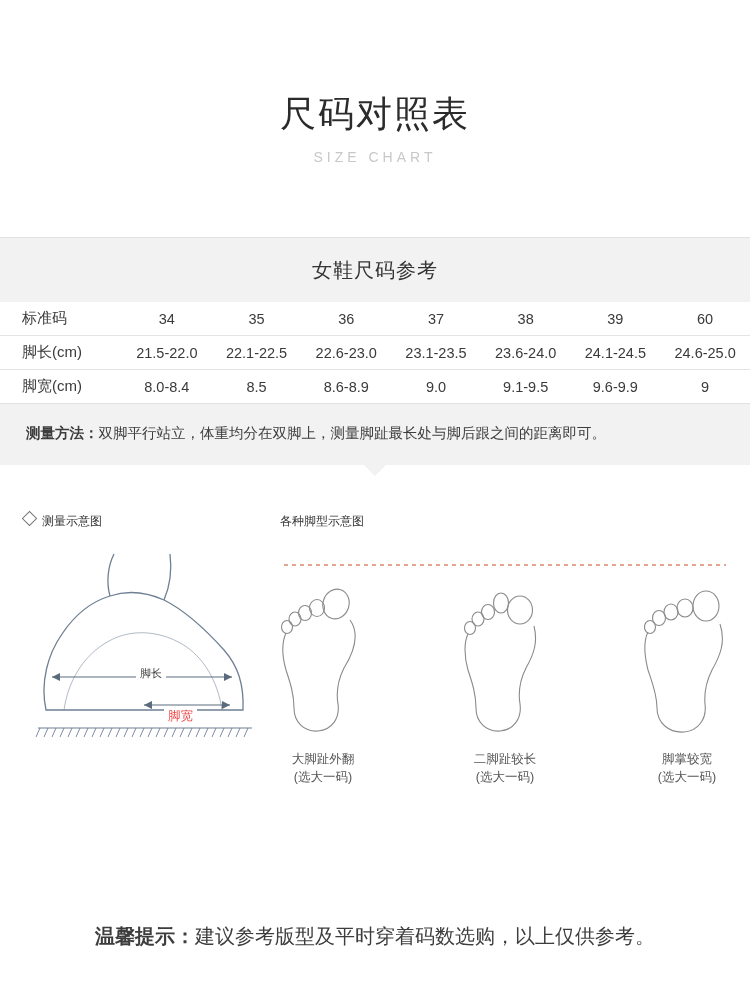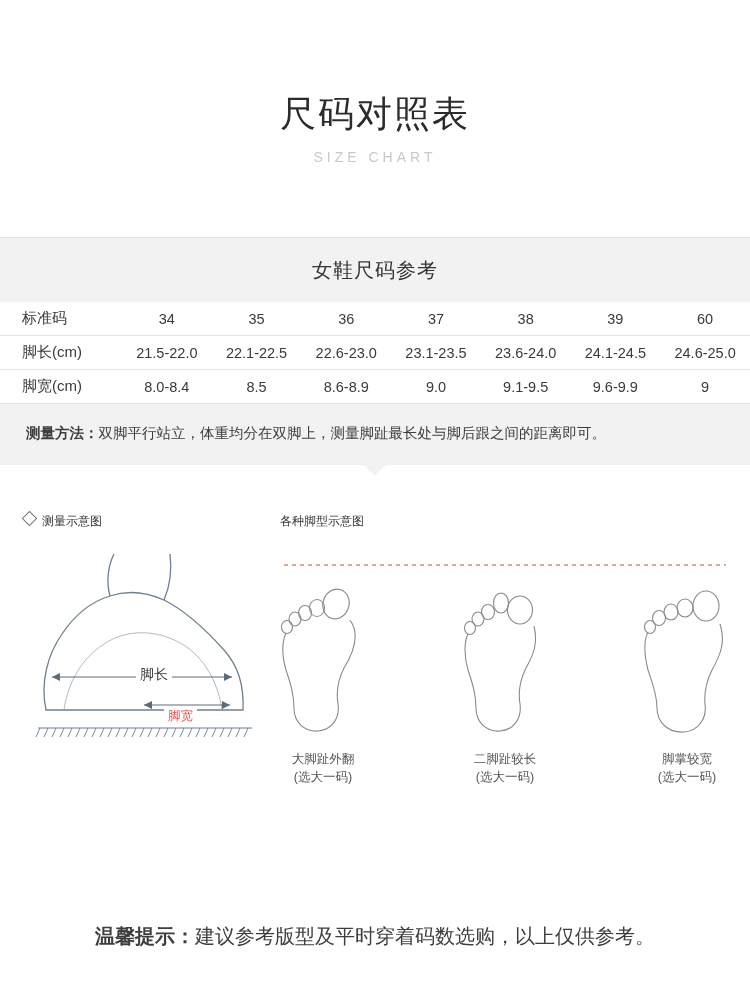--- a/index.html
+++ b/index.html
@@ -262,21 +262,21 @@
       <line x1="28" y1="135" x2="208" y2="135" stroke="#5a6b7d" stroke-width="1"></line>
       <polygon points="28,135 36,131 36,139" fill="#5a6b7d"></polygon>
       <polygon points="208,135 200,131 200,139" fill="#5a6b7d"></polygon>
 
       <line x1="120" y1="163" x2="206" y2="163" stroke="#5a6b7d" stroke-width="1"></line>
       <polygon points="120,163 128,159 128,167" fill="#5a6b7d"></polygon>
       <polygon points="206,163 198,159 198,167" fill="#5a6b7d"></polygon>
     </svg>
 
     <div style="position:relative; margin-top:-86px; margin-left:0; height:86px;">
-      <div style="position:absolute; left:112px; top:6px; background:#fff; padding:0 4px; font-size:14px; color:#3a3a3a;">脚长</div>
+      <div style="position:absolute; left:112px; top:6px; background:#fff; padding:0 4px; font-size:11px; color:#3a3a3a;">脚长</div>
       <div style="position:absolute; left:140px; top:48px; background:#fff; padding:0 4px; font-size:12.5px; color:#ef4444;">脚宽</div>
     </div>
   </div>
 
   <div class="right-col">
     <div class="sec-label">各种脚型示意图</div>
 
     <svg width="450" height="26" viewBox="0 0 450 26" style="display:block;margin-top:22px;">
       <line x1="4" y1="13" x2="446" y2="13" stroke="#d98b6a" stroke-width="1.4" stroke-dasharray="4 4"></line>
     </svg>

